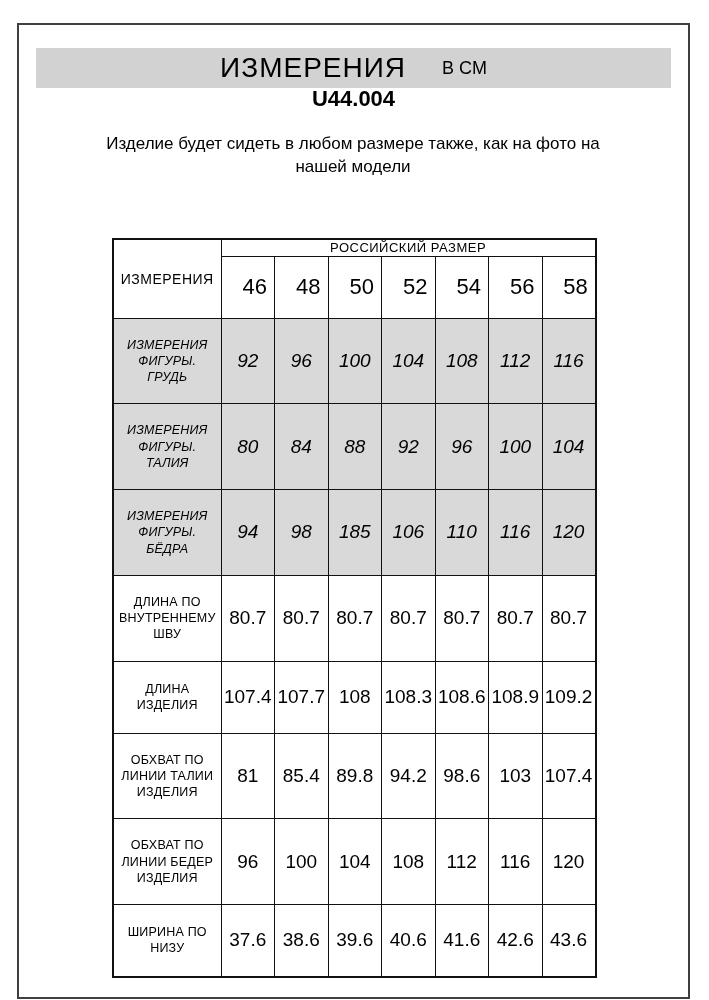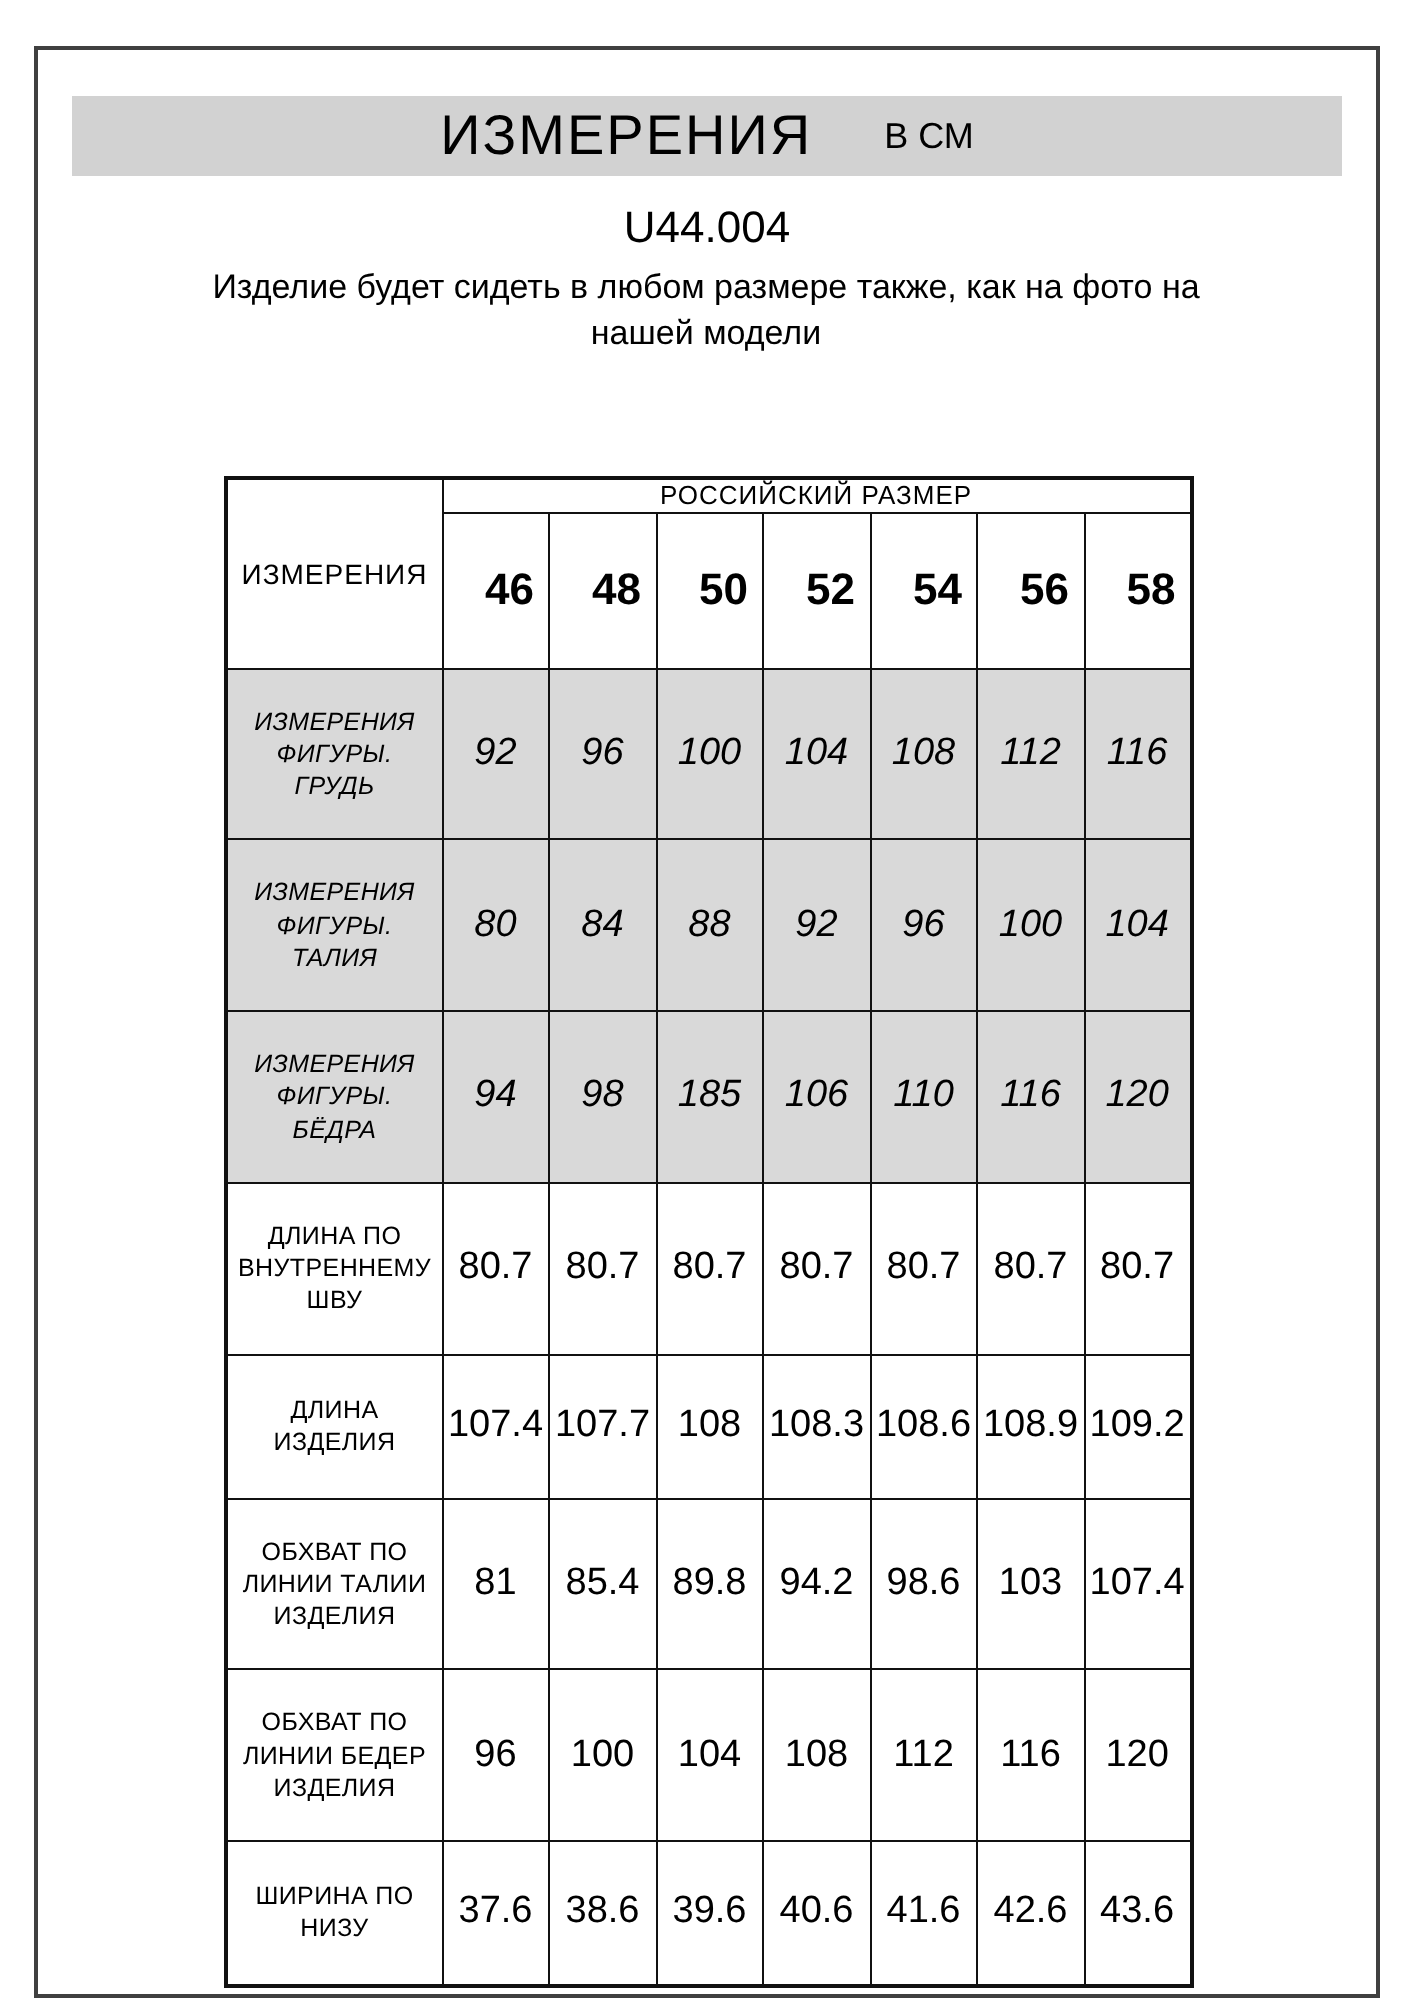--- a/index.html
+++ b/index.html
@@ -33,41 +33,41 @@
     width:635px;height:40px;
     background:var(--band-bg);
     display:flex;align-items:center;justify-content:center;
     gap:30px;
     white-space:nowrap;
   }
   .title-word1{font-size:28px;font-weight:normal;letter-spacing:1px;}
   .title-word2{font-size:28px;font-weight:bold;letter-spacing:1px;}
   .title-unit{font-size:18px;font-weight:normal;margin-left:6px;}
   .code{
-    position:absolute;left:0;top:76px;width:669px;
-    text-align:center;font-size:22px;
+    position:absolute;left:0;top:61px;width:669px;
+    text-align:center;font-size:22px;font-weight:bold;
   }
   .desc{
     position:absolute;left:74px;top:108px;width:520px;
     text-align:center;font-size:17px;line-height:1.35;
   }
   table.size-table{
     position:absolute;left:93px;top:213px;
     width:483px;
     border-collapse:collapse;table-layout:fixed;
     border:2.5px solid var(--table-border);
   }
   table.size-table th,table.size-table td{
     border:1.5px solid var(--table-border);
     text-align:center;vertical-align:middle;
     padding:0;
   }
   th.corner{font-weight:normal;font-size:14px;letter-spacing:0.5px;}
   th.group{height:17px;font-weight:normal;font-size:13px;letter-spacing:0.5px;}
-  tr.size-row th{height:78px;font-size:22px;font-weight:700;padding-left:14px;}
+  tr.size-row th{height:62px;font-size:22px;font-weight:400;padding-left:14px;}
   tbody tr{height:72px;}
   tbody th.row-label{
     font-weight:normal;font-size:12.5px;line-height:1.3;
     padding:18px 5px;letter-spacing:0.2px;
   }
   tbody td.value-cell{font-size:19px;}
   tr.figure{background:var(--figure-row-bg);}
   tr.figure th.row-label,tr.figure td.value-cell{font-style:italic;}
   .note{
     position:absolute;left:0;top:893px;width:669px;

